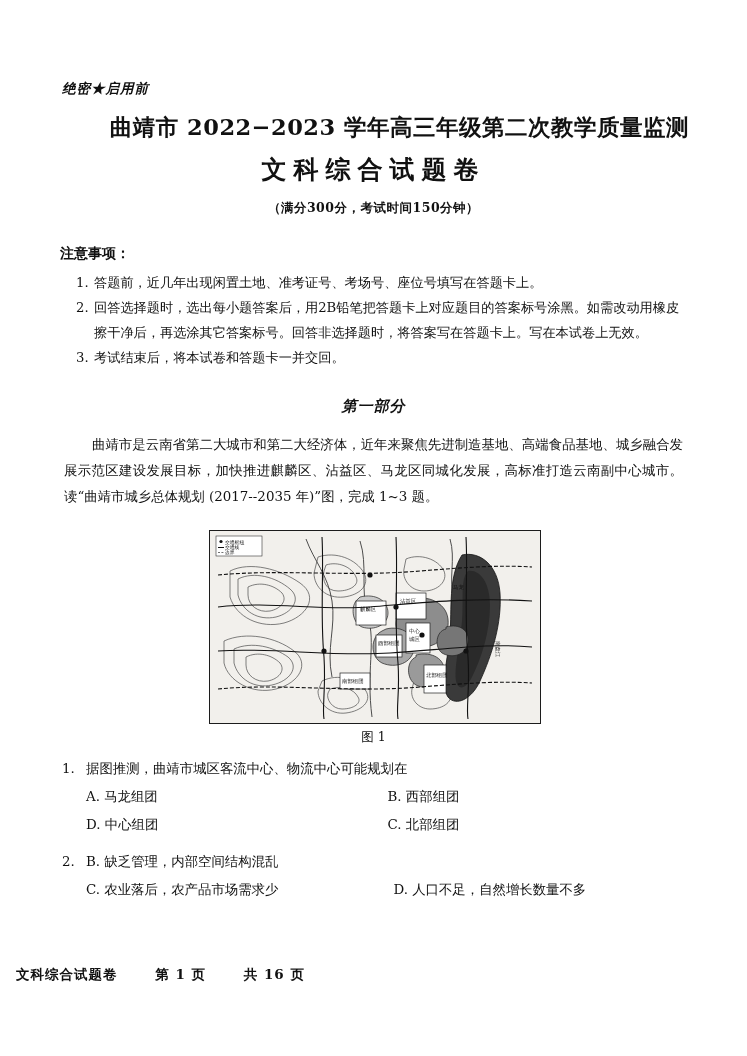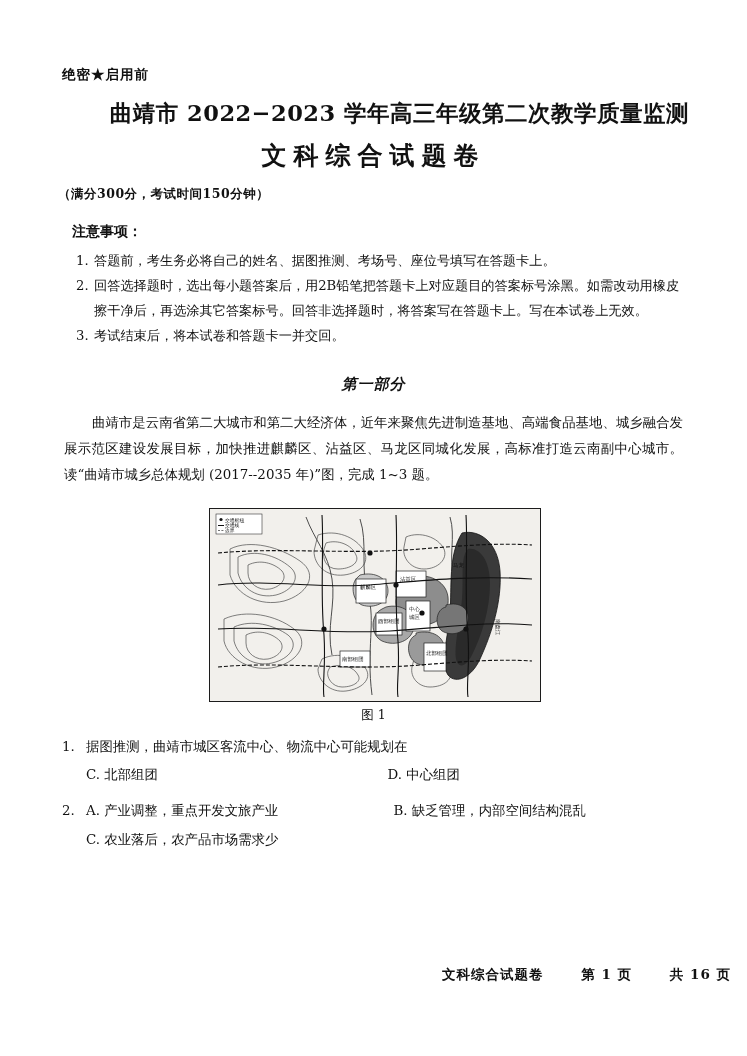--- a/index.html
+++ b/index.html
@@ -20,47 +20,49 @@
     width: 747px;
     height: 1056px;
     box-sizing: border-box;
     padding: 62px 58px 0 58px;
   }
   .secret-line {
     font-family: "DejaVu Serif", "Liberation Serif", serif;
     font-size: 13.5px;
     font-weight: 600;
     letter-spacing: 1px;
-    margin: 4px 0 14px 4px;
+    margin: 18px 0 14px 4px;
+    font-style: italic;
   }
   .title-main {
     text-align: right;
     font-size: 22.5px;
     font-weight: bold;
     letter-spacing: 0.5px;
     margin: 4px 0 10px 0;
     font-family: "DejaVu Serif", "Liberation Serif", serif;
   }
   .title-sub {
     text-align: center;
     font-size: 25px;
     font-weight: bold;
     letter-spacing: 7px;
     margin: 6px 0 14px 0;
   }
   .title-note {
+    text-align: center;
     font-size: 12.5px;
     font-weight: 600;
     letter-spacing: 0.5px;
-    margin: 2px 0 20px 0;
+    margin: 2px 0 28px 0;
   }
   .notice-head {
     font-size: 14px;
     font-weight: bold;
-    margin: 0 0 8px 14px;
+    margin: 0 0 8px 2px;
   }
   .notice-list {
     font-size: 13.2px;
     line-height: 1.85;
     margin: 0 0 0 18px;
   }
   .notice-item {
     text-indent: 0;
     margin-bottom: 1px;
     padding-left: 18px;
@@ -125,21 +127,21 @@
   }
   .opts .opt {
     width: 50%;
   }
   .opts.tight .opt:first-child { width: 52%; }
   .footer {
     position: absolute;
     left: 0;
     right: 0;
     bottom: 72px;
-    text-align: right;
+    text-align: left;
     font-size: 13.5px;
     font-weight: bold;
     letter-spacing: 1px;
   }
   .footer span { margin: 0 16px; }
   .map-svg { display: block; }
 </style>
 </head>
 <body>
 
@@ -151,21 +153,21 @@
 
   <div class="title-sub">文科综合试题卷</div>
 
   <div class="title-note">（满分300分，考试时间150分钟）</div>
 
   <div class="notice-head">注意事项：</div>
 
   <div class="notice-list">
     <div class="notice-item">
       <span class="num">1.</span>
-      <span>答题前，考生务必将自己的姓名、据图推测、考场号、座位号填写在答题卡上。</span>
+      <span>答题前，近几年出现闲置土地、准考证号、考场号、座位号填写在答题卡上。</span>
     </div>
     <div class="notice-item">
       <span class="num">2.</span>
       <span>回答选择题时，选出每小题答案后，用2B铅笔把答题卡上对应题目的答案标号涂黑。如需改动用橡皮擦干净后，再选涂其它答案标号。回答非选择题时，将答案写在答题卡上。写在本试卷上无效。</span>
     </div>
     <div class="notice-item">
       <span class="num">3.</span>
       <span>考试结束后，将本试卷和答题卡一并交回。</span>
     </div>
   </div>
@@ -264,33 +266,37 @@
       </svg>
     </div>
     <div class="figure-caption">图 1</div>
   </div>
 
   <div class="q">
     <span class="qnum">1.</span>
     <span>据图推测，曲靖市城区客流中心、物流中心可能规划在</span>
   </div>
   <div class="opts">
+    <div class="opt">A. 马龙组团</div>
+    <div class="opt">B. 西部组团</div>
+  </div>
+  <div class="opts">
+    <div class="opt">D. 中心组团</div>
     <div class="opt">C. 北部组团</div>
-    <div class="opt">D. 中心组团</div>
   </div>
 
   <div class="q">
     <span class="qnum">2.</span>
   </div>
   <div class="opts tight">
-    <div class="opt">A. 产业调整，重点开发文旅产业</div>
     <div class="opt">B. 缺乏管理，内部空间结构混乱</div>
   </div>
   <div class="opts tight">
     <div class="opt">C. 农业落后，农产品市场需求少</div>
+    <div class="opt">D. 人口不足，自然增长数量不多</div>
   </div>
 
   <div class="footer">
     <span>文科综合试题卷</span>
     <span>第 1 页</span>
     <span>共 16 页</span>
   </div>
 
 </div>
 

